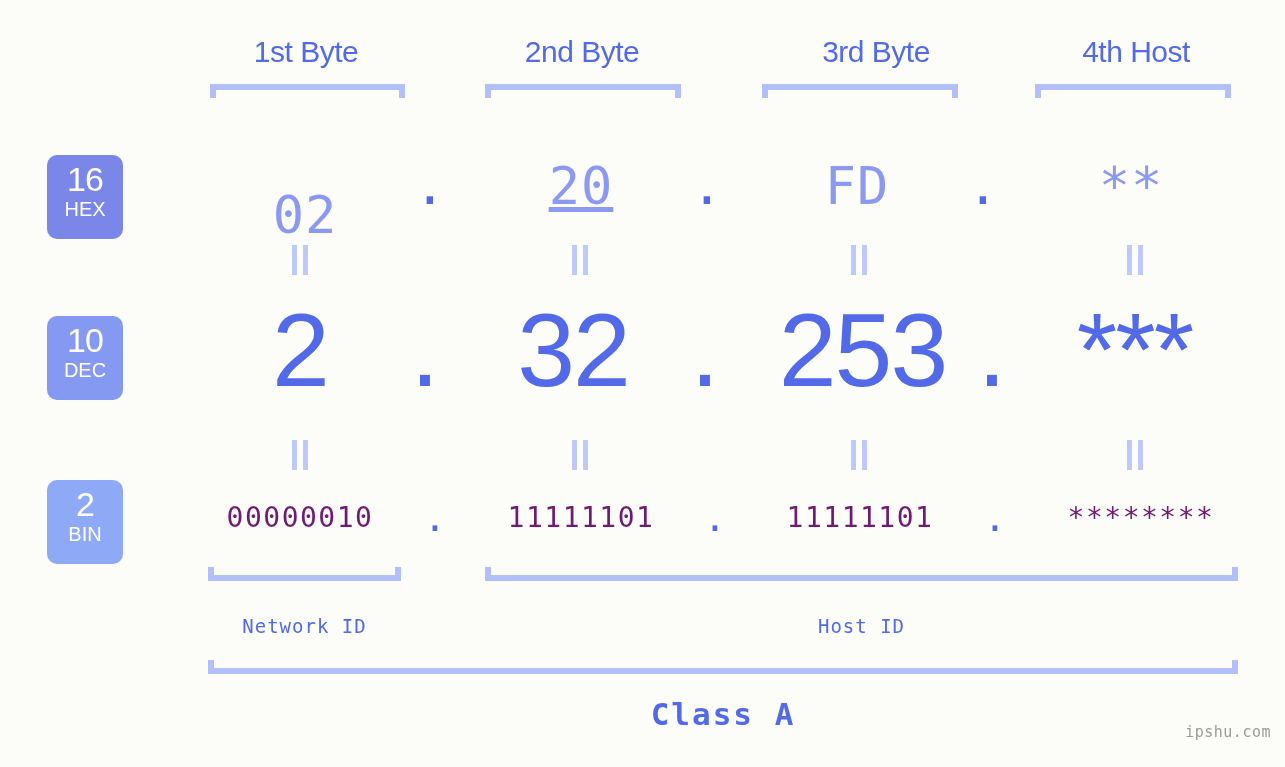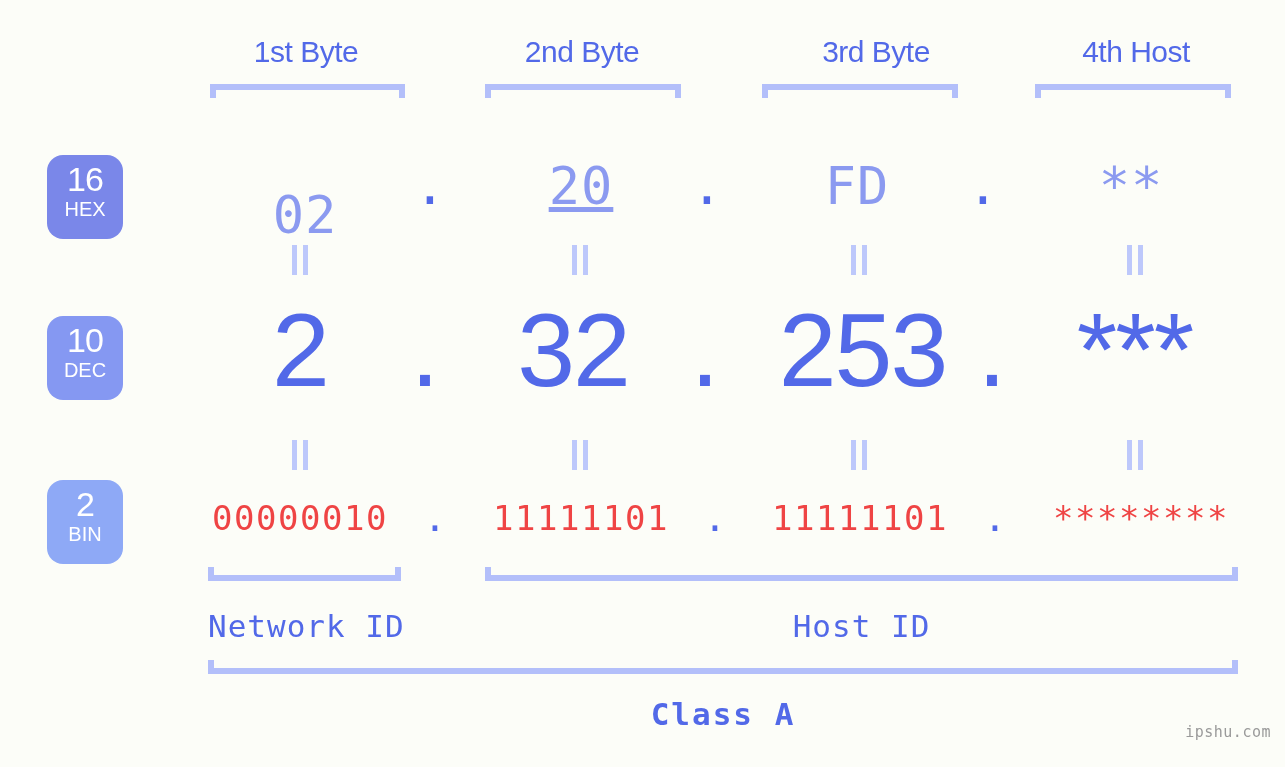--- a/index.html
+++ b/index.html
@@ -52,21 +52,21 @@
     border-right: 6px solid #b3bffa;
     height: 14px;
     box-sizing: border-box;
   }
 
   
   .badge {
     position: absolute;
     left: 47px;
     width: 76px;
-    border-radius: 16px;
+    border-radius: 10px;
     color: #ffffff;
     text-align: center;
     box-sizing: border-box;
     padding-top: 6px;
   }
   .badge .num {
     display: block;
     font-size: 34px;
     line-height: 36px;
     font-weight: 400;
@@ -124,23 +124,23 @@
     font-family: "Liberation Sans", sans-serif;
     font-size: 104px;
     line-height: 110px;
     color: #5269e8;
   }
 
   
   #row-bin { top: 492px; height: 60px; }
   #row-bin .val {
     font-family: "DejaVu Sans Mono", monospace;
-    font-size: 34px;
+    font-size: 28px;
     line-height: 52px;
-    color: #ef4444;
+    color: #701a75;
     letter-spacing: 1.5px;
   }
   #row-bin .dot {
     font-family: "DejaVu Sans Mono", monospace;
     font-size: 38px;
     line-height: 52px;
     color: #5269e8;
   }
 
   
@@ -157,21 +157,21 @@
     background: #bdc8fb;
     display: block;
   }
   .eq i.a { left: 3px; }
   .eq i.b { left: 14px; }
 
   
   .id-label {
     position: absolute;
     font-family: "DejaVu Sans Mono", monospace;
-    font-size: 31px;
+    font-size: 19px;
     line-height: 32px;
     color: #5269e8;
     text-align: center;
     white-space: nowrap;
     letter-spacing: 1px;
   }
   .class-label {
     position: absolute;
     font-family: "DejaVu Sans Mono", monospace;
     font-size: 31px;

